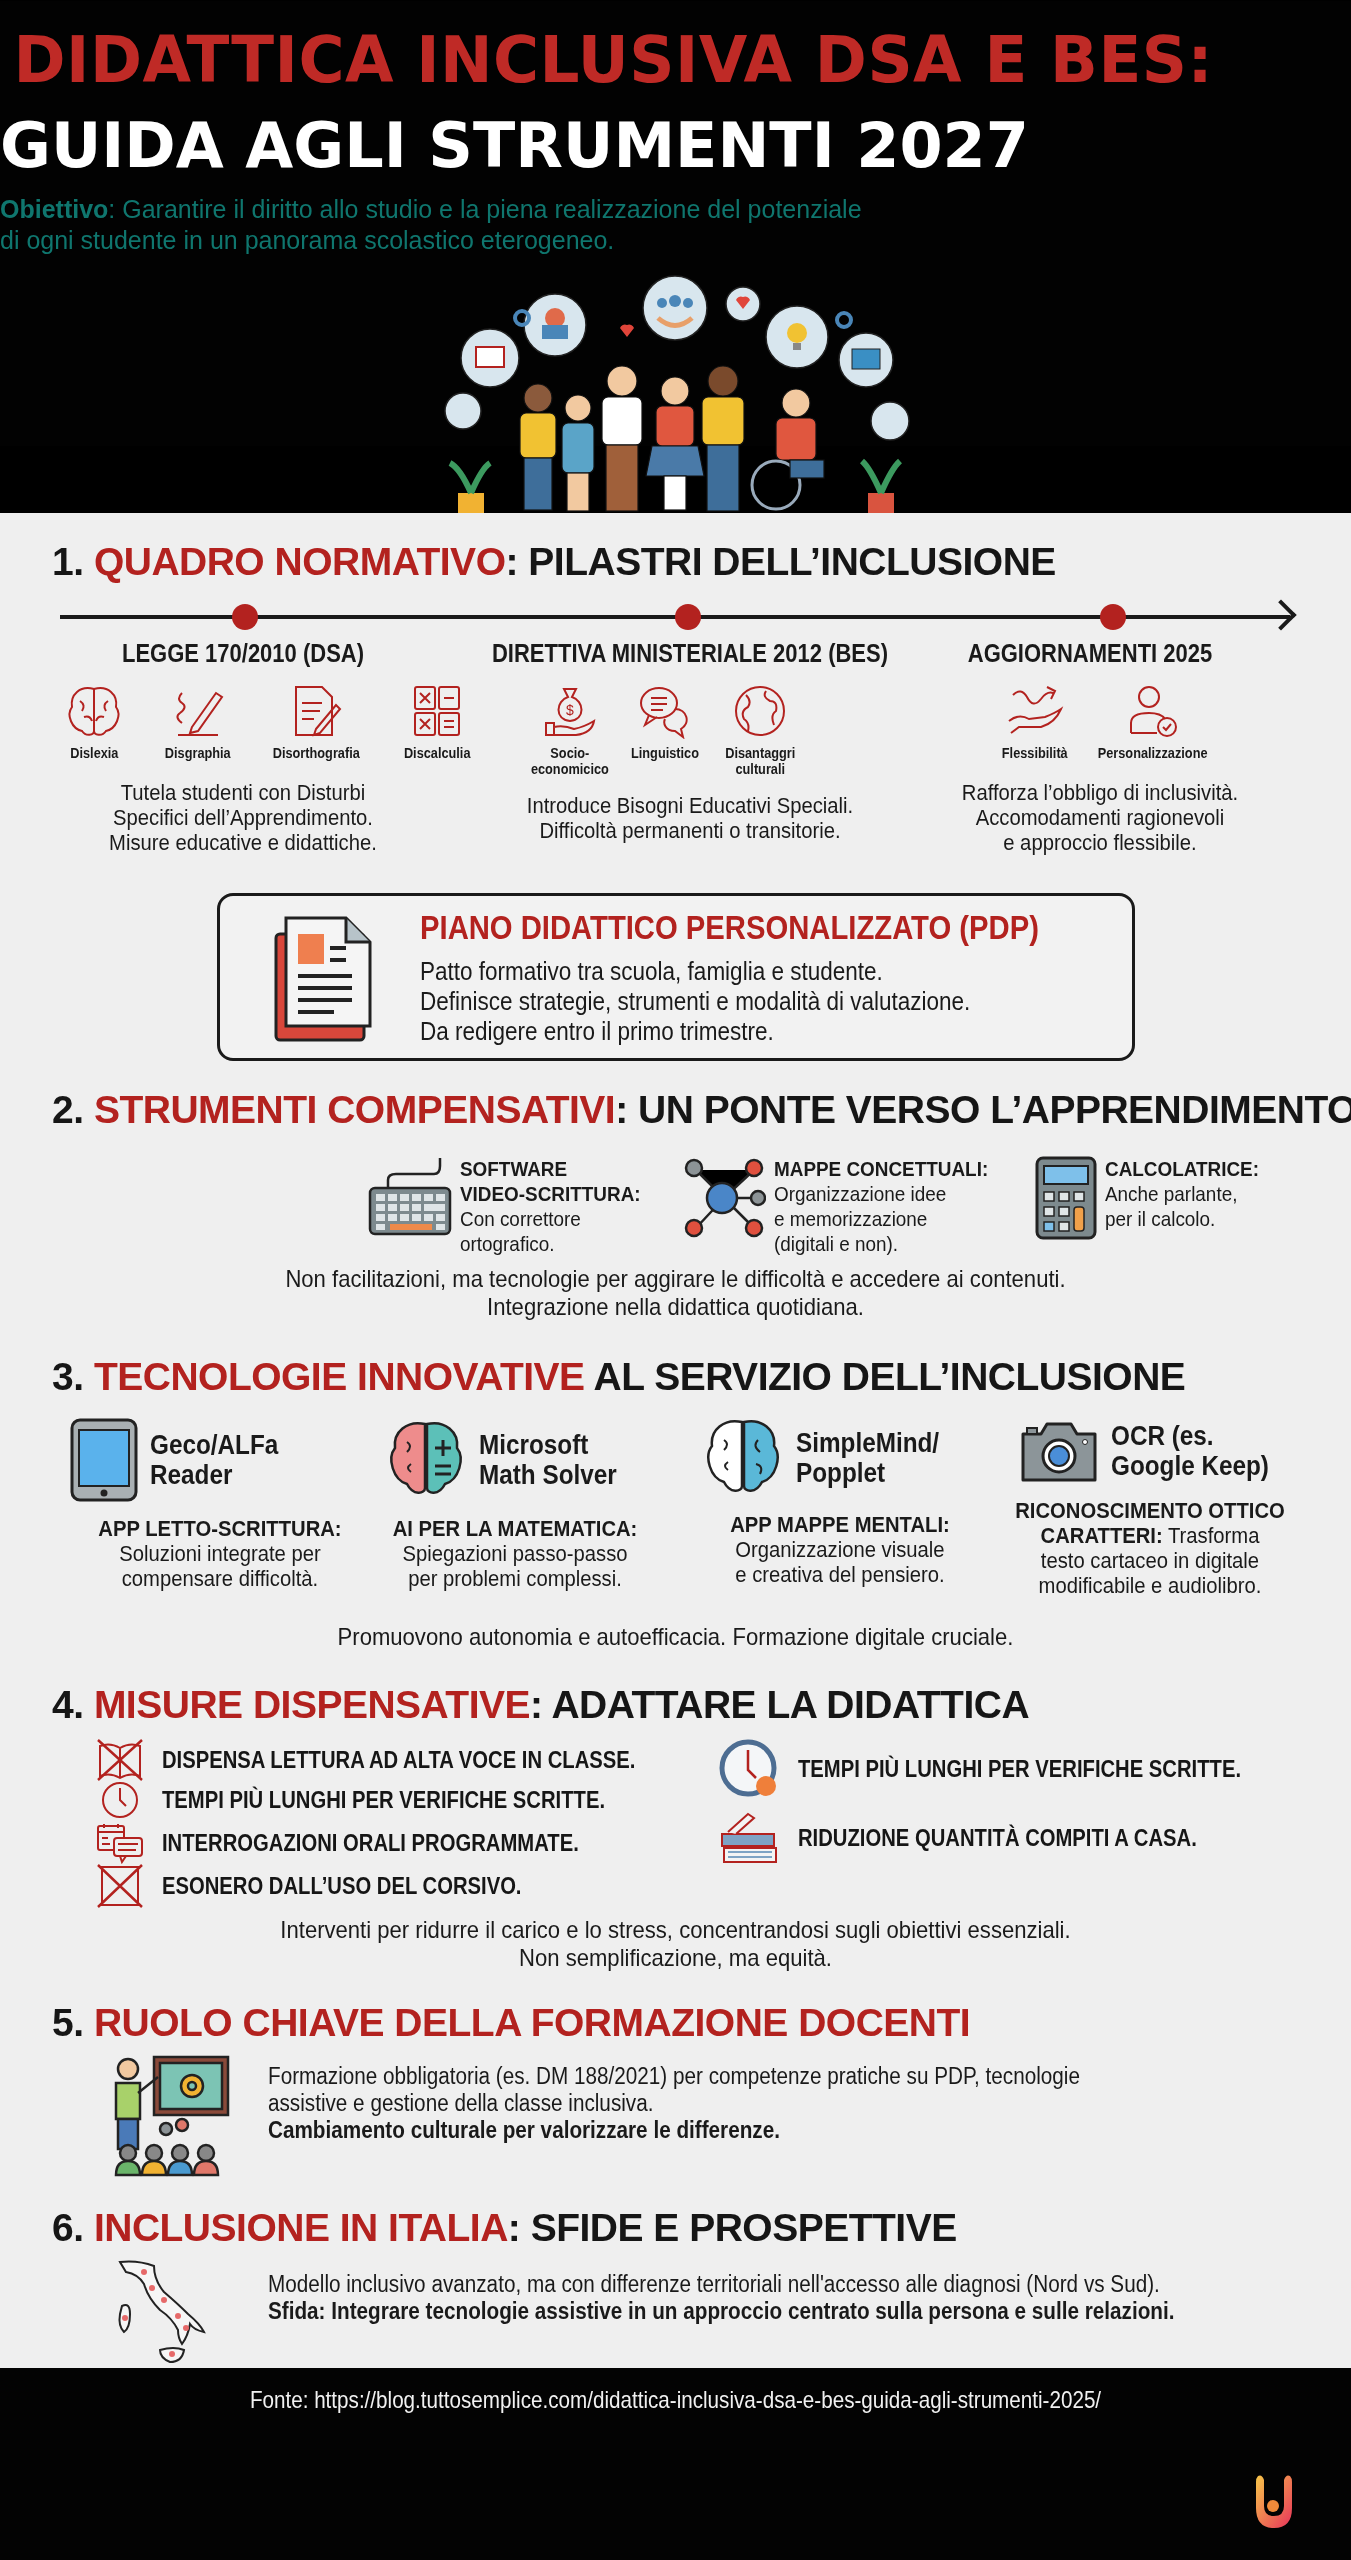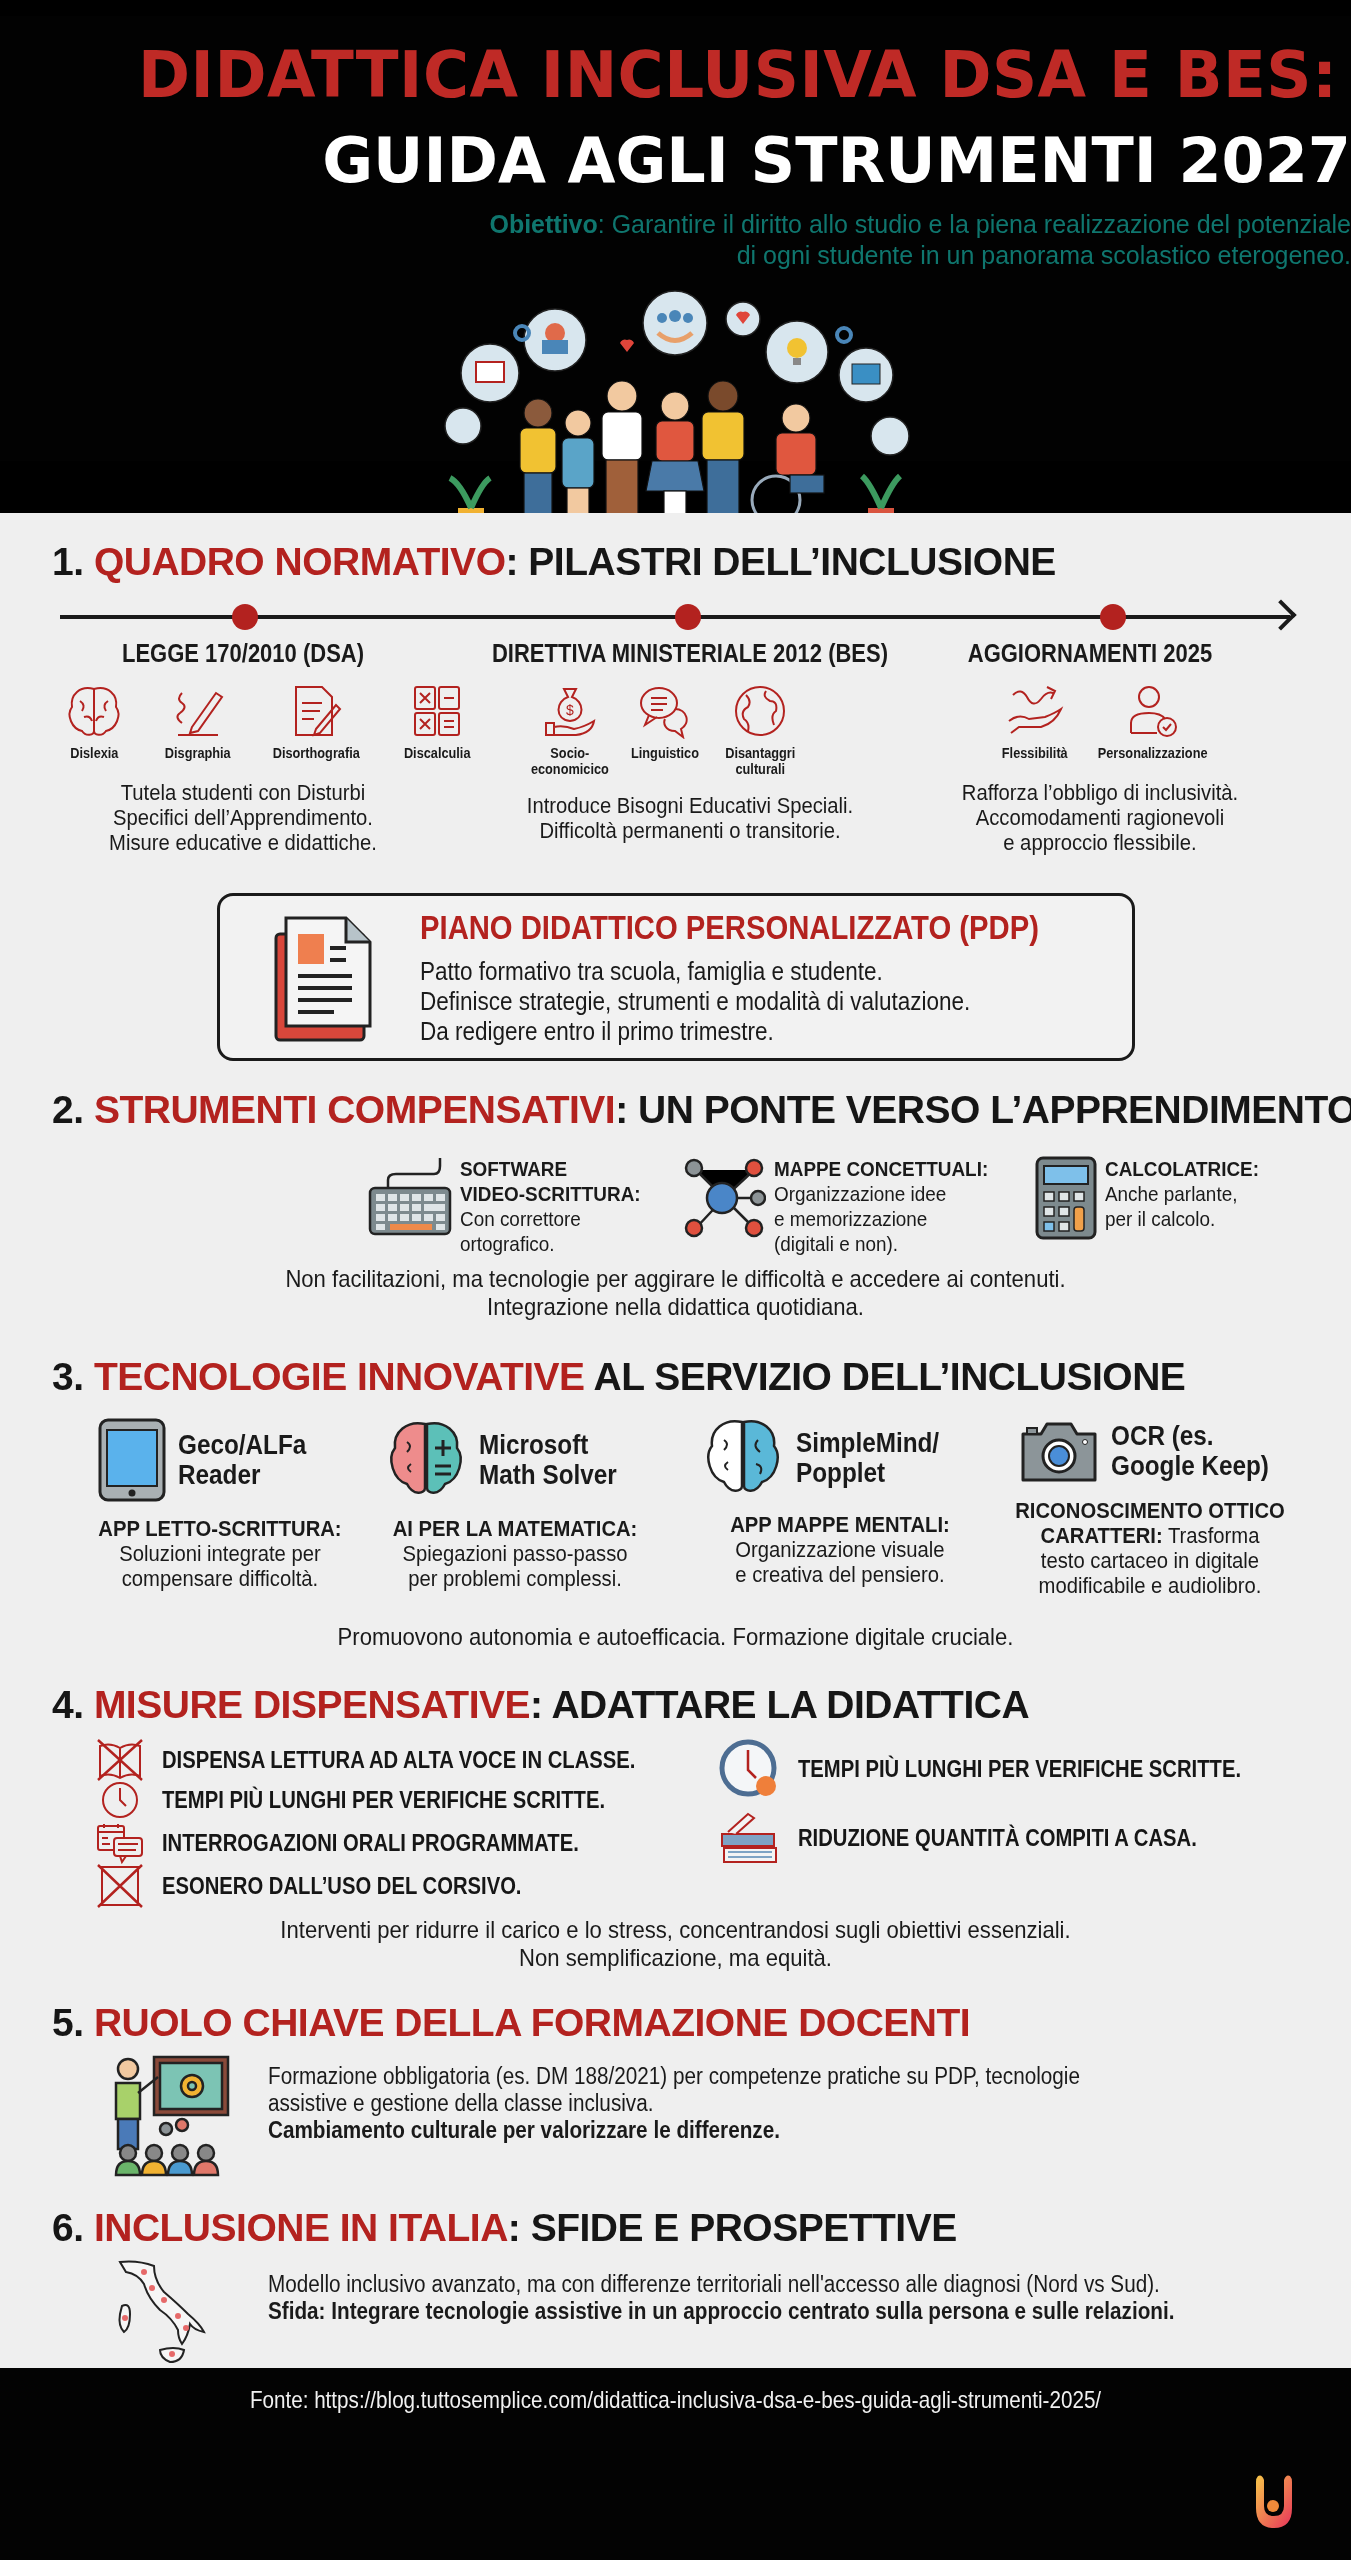--- a/index.html
+++ b/index.html
@@ -1,18 +1,18 @@
 <!DOCTYPE html>
 <html><head>
 <meta charset="utf-8">
 <style>
   *{box-sizing:border-box;margin:0;padding:0}
   html,body{width:1351px;height:2560px;background:#000;overflow:hidden}
   body{font-family:"Liberation Sans",sans-serif;color:#1a1a1a;position:relative}
-  .hero{position:absolute;left:0;top:16px;width:1351px;height:445px;background:#020202;text-align:right}
+  .hero{position:absolute;left:0;top:1px;width:1351px;height:445px;background:#020202;text-align:left}
   .hero-title1{position:absolute;left:0;top:22px;width:1351px;font-family:"DejaVu Sans",sans-serif;font-weight:bold;font-size:64px;color:#bf2a26;letter-spacing:0.5px;transform:scaleX(0.98)}
   .hero-title2{position:absolute;left:0;top:108px;width:1351px;font-family:"DejaVu Sans",sans-serif;font-weight:bold;font-size:62px;color:#fff}
   .hero-obj{position:absolute;left:0;top:193px;width:1351px;font-family:"Liberation Sans Narrow","Liberation Sans",sans-serif;font-size:25px;line-height:31px;color:#0f766e}
   .hero-obj b{font-weight:bold}
   .hero-art{position:absolute;left:430px;top:262px;width:490px;height:251px}
 
   .main{position:absolute;left:0;top:513px;width:1351px;height:1855px;background:#efefef}
   .sec-title{position:absolute;left:52px;font-weight:bold;font-size:39px;color:#161616;white-space:nowrap;letter-spacing:-0.5px;transform-origin:left center}
   .sec-title .red{color:#b3221f}
 
@@ -360,21 +360,21 @@
     <div>Non facilitazioni, ma tecnologie per aggirare le difficoltà e accedere ai contenuti.</div>
     <div>Integrazione nella didattica quotidiana.</div>
   </div>
 
   <div class="sec-title" style="top:842px">
     <span>3.</span>
     <span class="red">TECNOLOGIE INNOVATIVE</span><span> AL SERVIZIO DELL’INCLUSIONE</span>
   </div>
 
   <div class="tech" style="left:70px;top:905px">
-    <div class="top" style="margin-left:28px">
+    <div class="top" style="">
       <svg width="68" height="84" viewBox="0 0 68 84">
         <rect x="2" y="2" width="64" height="80" rx="8" fill="#a9b0b3" stroke="#222" stroke-width="3"></rect>
         <rect x="9" y="12" width="50" height="56" fill="#5ab2ec" stroke="#222" stroke-width="2"></rect>
         <circle cx="34" cy="75" r="3.5" fill="#222"></circle>
       </svg>
       <div class="name">
           <div>Geco/ALFa</div>
           <div>Reader</div>
         </div>
     </div>

